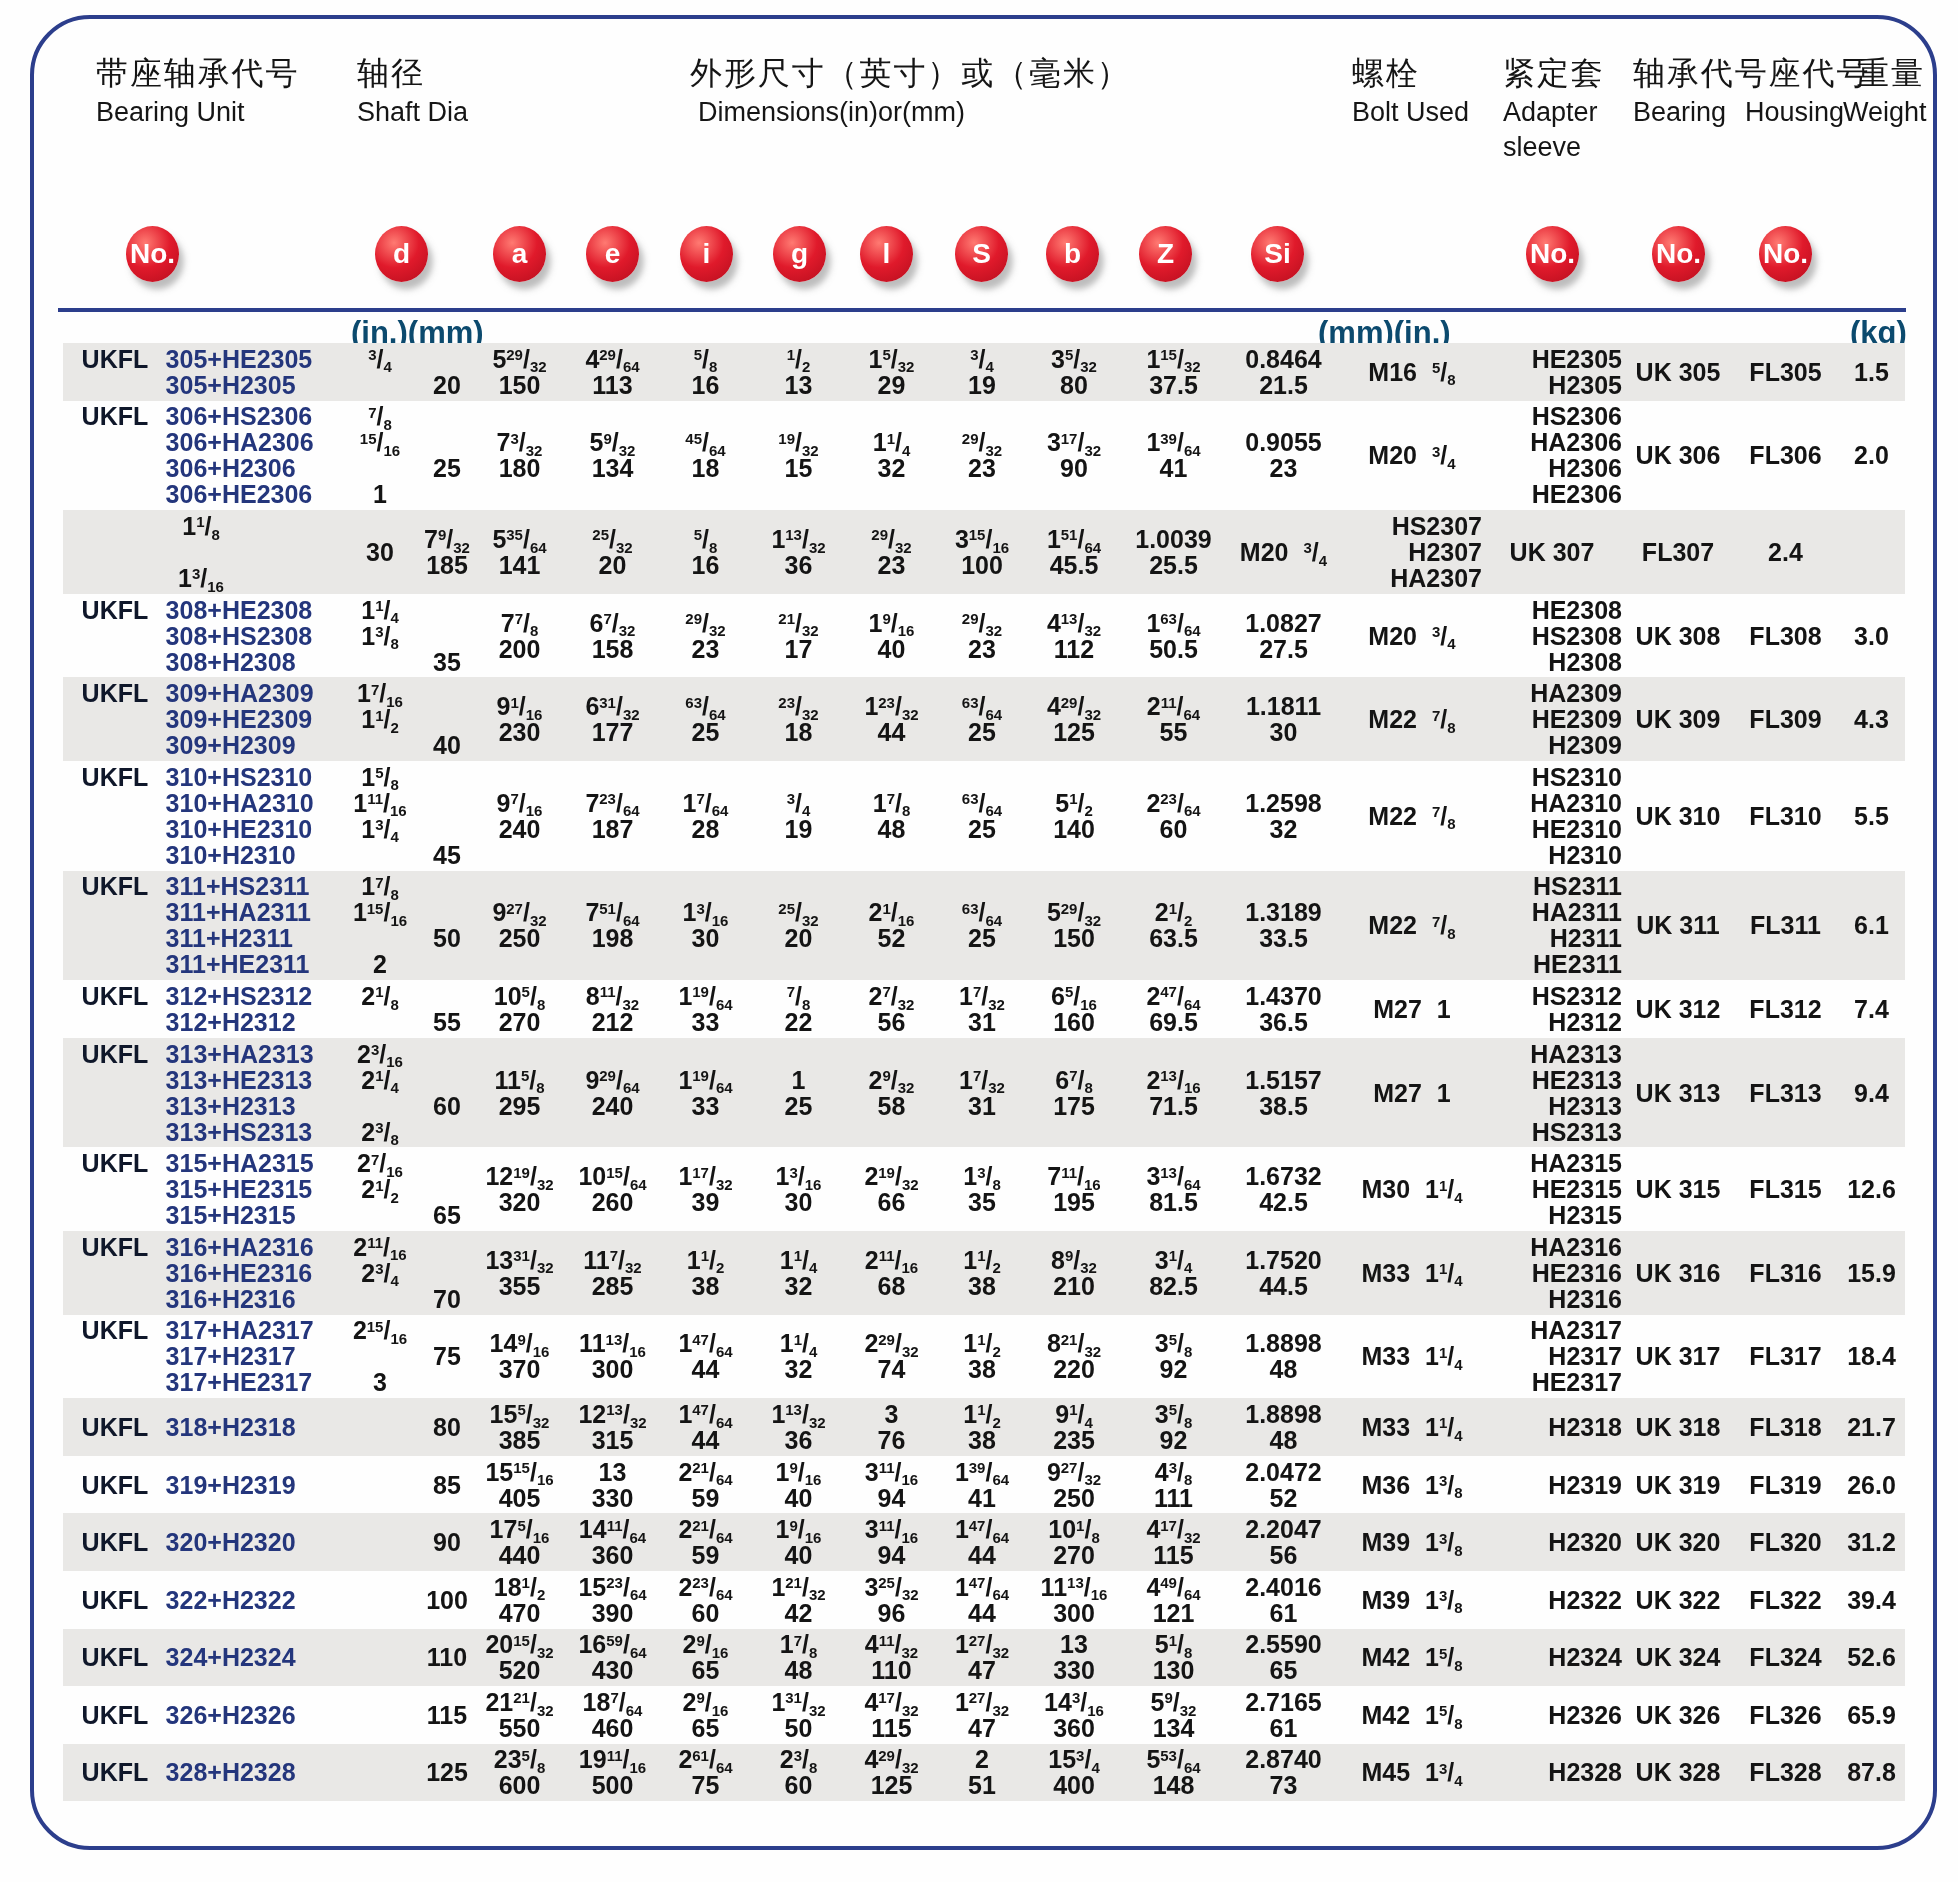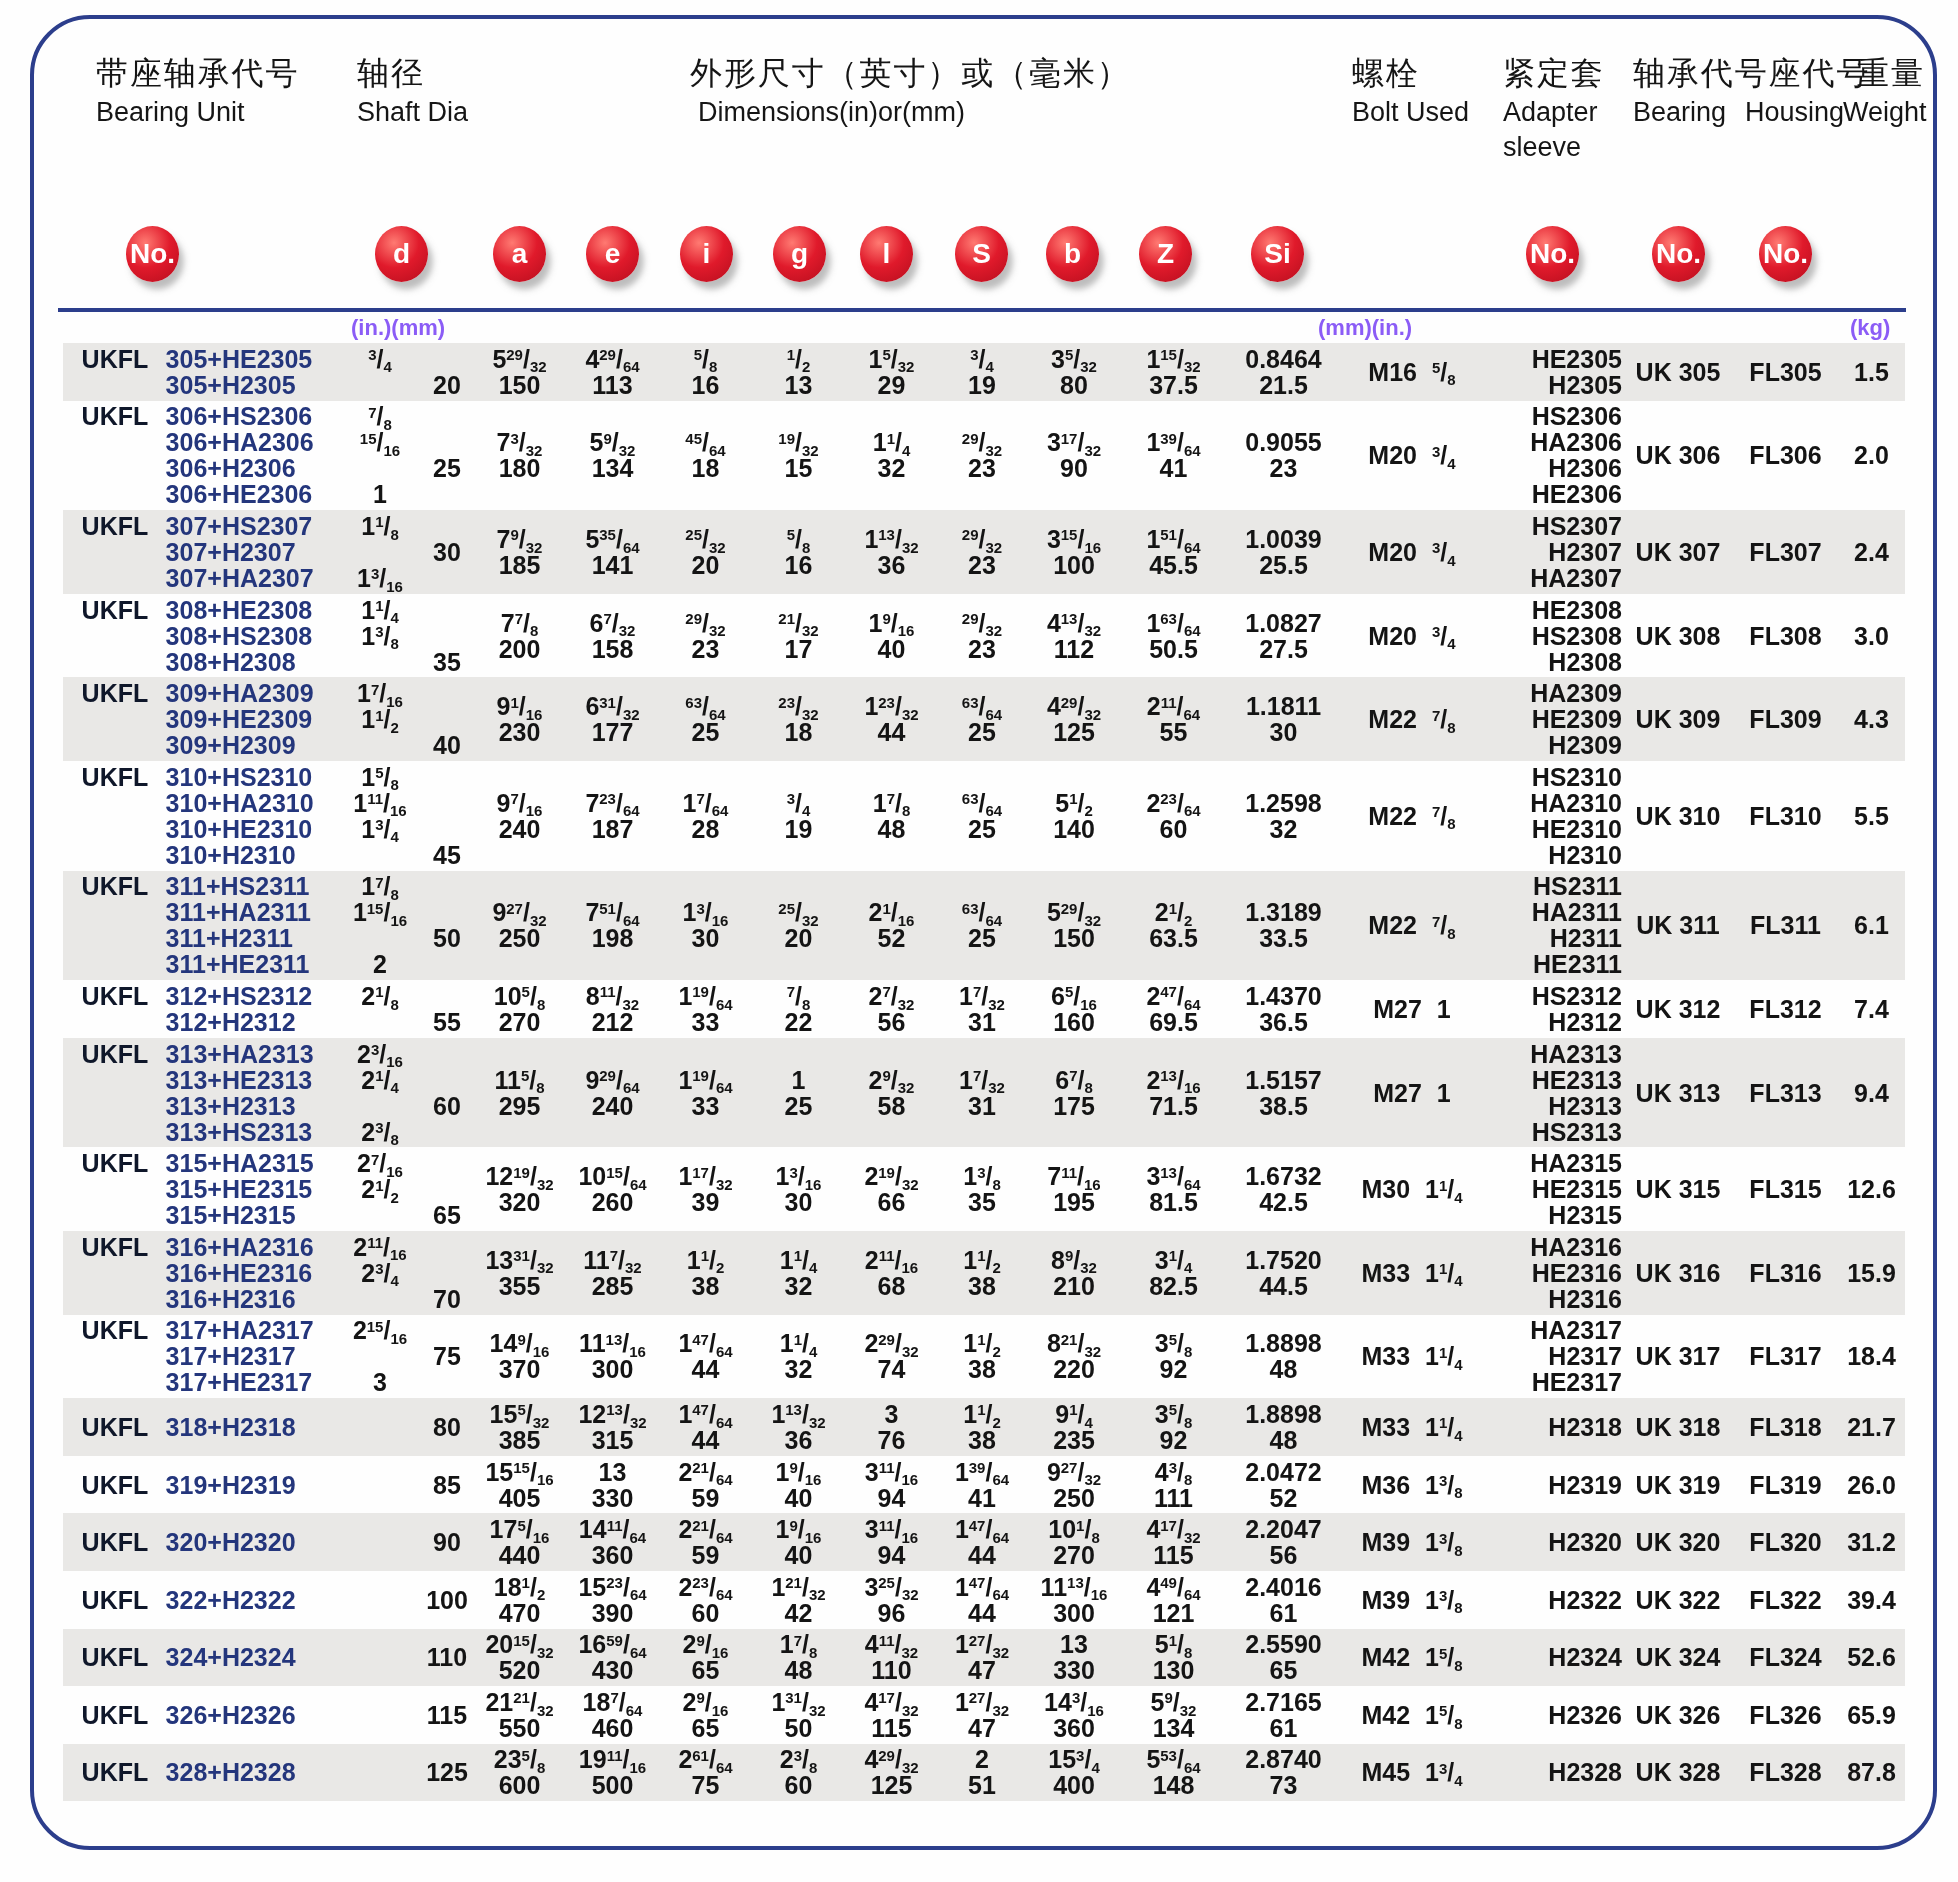--- a/index.html
+++ b/index.html
@@ -8,21 +8,21 @@
   .frame{position:absolute;left:30px;top:15px;width:1907px;height:1835px;
          border:4.7px solid var(--navy,#2c3e8c);border-radius:60px;box-sizing:border-box;}
   .hzh{position:absolute;top:52px;font-size:32px;color:#151515;letter-spacing:1.9px;white-space:nowrap;}
   .hen{position:absolute;top:97px;font-size:27px;color:#151515;white-space:nowrap;}
   .hen2{top:132px;}
   .badge{position:absolute;top:226px;width:53px;height:56px;border-radius:50%;
          background:radial-gradient(circle at 36% 30%, #ff7a72 0%, var(--red,#e01a2b) 48%, #b50d1d 100%);
          box-shadow:4.7px 7.5px 6.5px rgba(125,125,125,.5);color:#ffffff;font-size:28px;font-weight:bold;
          display:flex;align-items:center;justify-content:center;}
   .divider{position:absolute;left:58px;top:308px;width:1848px;height:3.7px;background:var(--navy,#2c3e8c);}
-  .sub{position:absolute;top:315px;font-size:22px;font-weight:bold;color:#8b5cf6;white-space:nowrap;}
+  .sub{position:absolute;top:315px;font-size:31px;font-weight:bold;color:#0c4a6e;white-space:nowrap;}
   .table{position:absolute;left:63px;top:343px;width:1842px;}
   .row{display:grid;
        grid-template-columns:276px 82px 52px 93px 93px 93px 93px 93px 88px 96px 103px 117px 140px 140px 112px 103px 69px;
        padding:2.8px 0;}
   .row.shaded{background:var(--shade,#e9e8e6);}
   .cell{display:flex;flex-direction:column;justify-content:center;align-items:center;
         font-weight:bold;color:#141414;font-size:25px;}
   .ln{height:26px;line-height:26px;white-space:nowrap;}
   .cell.name{align-items:flex-start;}
   .name .ln{padding-left:18.6px;}
@@ -226,25 +226,20 @@
           <div class="ln">UK 306</div>
         </div>
         <div class="cell single">
           <div class="ln">FL306</div>
         </div>
         <div class="cell single">
           <div class="ln">2.0</div>
         </div>
       </div>
       <div class="row shaded">
-        <div class="cell name">
-          <div class="ln"><span class="ukfl">UKFL</span><span class="model">307+HS2307</span></div>
-          <div class="ln"><span class="ukfl"></span><span class="model">307+H2307</span></div>
-          <div class="ln"><span class="ukfl"></span><span class="model">307+HA2307</span></div>
-        </div>
         <div class="cell din">
           <div class="ln">1<sup>1</sup>/<sub>8</sub></div>
           <div class="ln"></div>
           <div class="ln">1<sup>3</sup>/<sub>16</sub></div>
         </div>
         <div class="cell dmm">
           <div class="ln"></div>
           <div class="ln">30</div>
           <div class="ln"></div>
         </div>

